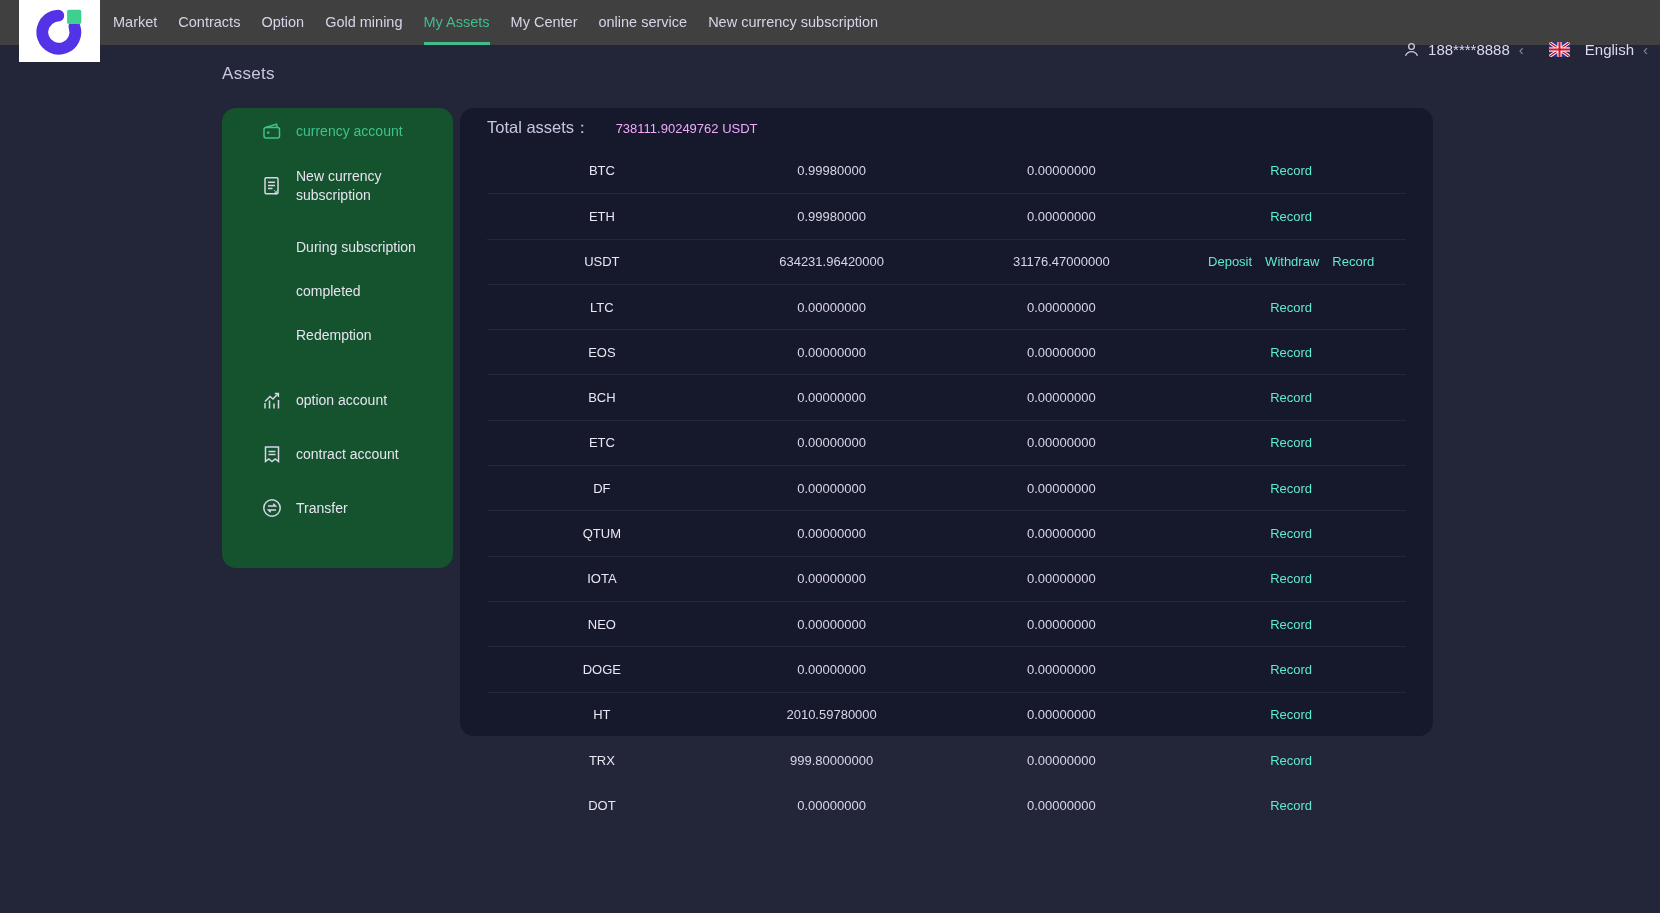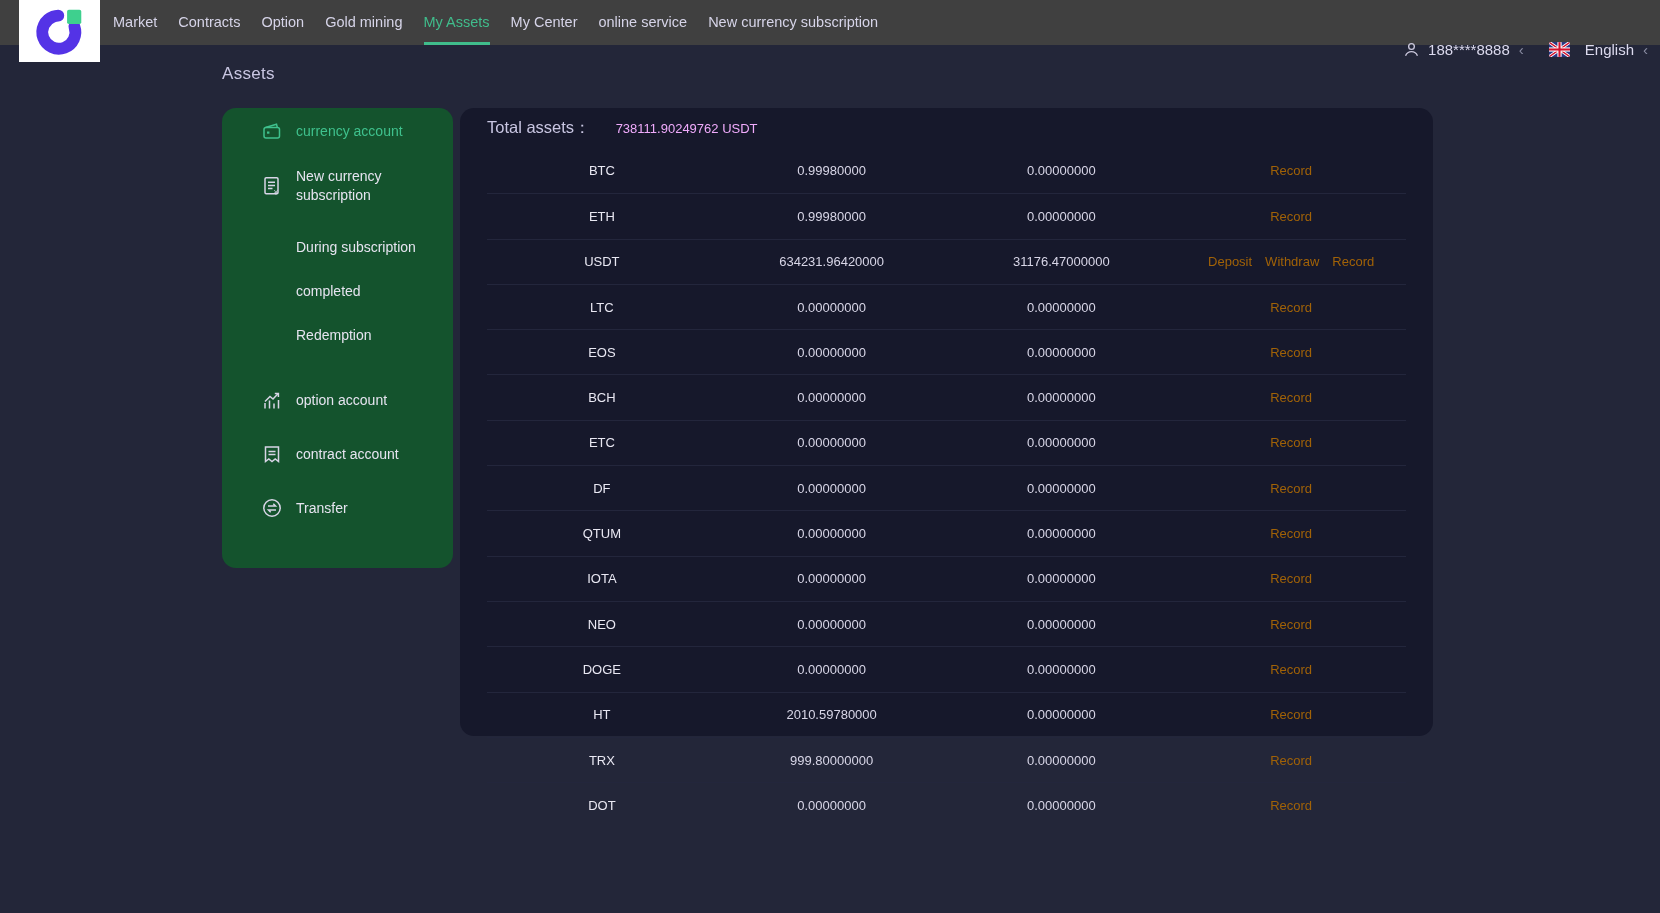--- a/index.html
+++ b/index.html
@@ -78,21 +78,21 @@
   }
   .thead div { text-align:center; font-size:13px; color:#62667b; }
   .trow {
     height:45.3px; display:grid; grid-template-columns:repeat(4,1fr);
     align-items:center;
   }
   .trow + .trow { border-top:1px solid #23263c; }
   .trow .coin { text-align:center; font-size:13px; color:#e9e8f3; }
   .trow .num { text-align:center; font-size:13px; color:#d8d6e7; }
   .trow .ops { display:flex; justify-content:center; gap:13px; }
-  .op-link { font-size:13px; color:#a16207; cursor:pointer; white-space:nowrap; }
+  .op-link { font-size:13px; color:#5eead4; cursor:pointer; white-space:nowrap; }
 </style>
 </head>
 <body>
 
 <div class="navbar">
   <div class="nav-items">
       <div class="nav-item">Market</div>
       <div class="nav-item">Contracts</div>
       <div class="nav-item">Option</div>
       <div class="nav-item">Gold mining</div>

